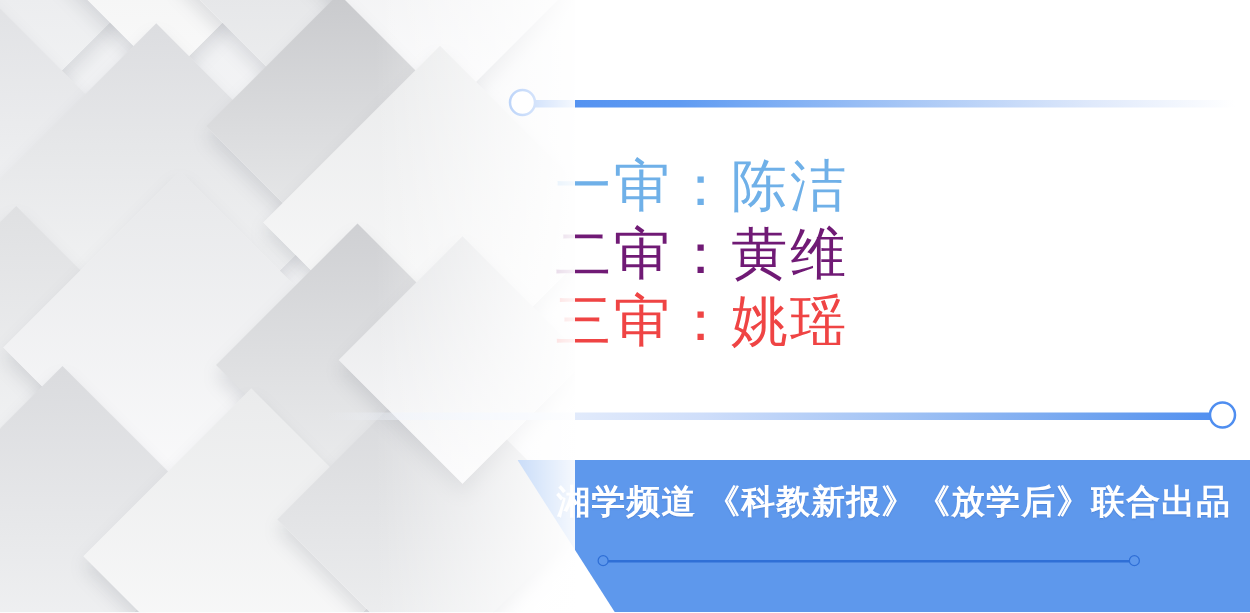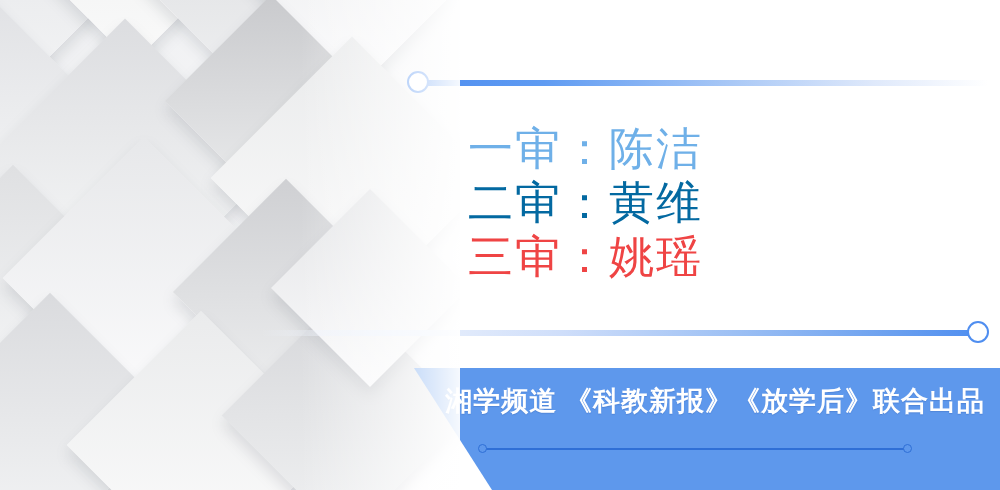--- a/index.html
+++ b/index.html
@@ -60,21 +60,21 @@
   }
   #line-bottom-dot {
     position:absolute; left:967px; top:321px;
     width:22px; height:22px; border-radius:50%;
     background:#ffffff; border:2.6px solid #4f8ef0;
     z-index:31;
   }
 
   
   #credits {
-    position:absolute; left:468px; top:122px;
+    position:absolute; left:444px; top:122px;
     z-index:35;
   }
   .credit-line {
     font-family:"Liberation Sans","DejaVu Sans",sans-serif;
     font-size:45px;
     line-height:54px;
     letter-spacing:2px;
     white-space:nowrap;
   }
 
@@ -178,21 +178,21 @@
         <path d="M66 130 L74 130 L70 136 Z" fill="#e0350f"></path>
       </g>
     </svg>
   </div>
 
   <div id="line-top"></div>
   <div id="line-top-dot"></div>
 
   <div id="credits">
     <div class="credit-line" style="color: rgb(111, 176, 232);">一审：陈洁</div>
-    <div class="credit-line" style="color: #0369a1; text-align: center;">二审：黄维</div>
+    <div class="credit-line" style="color: #701a75; text-align: center;">二审：黄维</div>
     <div class="credit-line" style="color: #ef4444;">三审：姚瑶</div>
   </div>
 
   <div id="line-bottom"></div>
   <div id="line-bottom-dot"></div>
 
   <div id="blue-band">
     <div id="blue-shape" style="background: rgb(94, 152, 236);"></div>
     <div id="band-text" style="color: rgb(255, 255, 255);">湘学频道 《科教新报》《放学后》联合出品</div>
     <div id="band-thinline" style="background: rgb(47, 111, 214);"></div>

